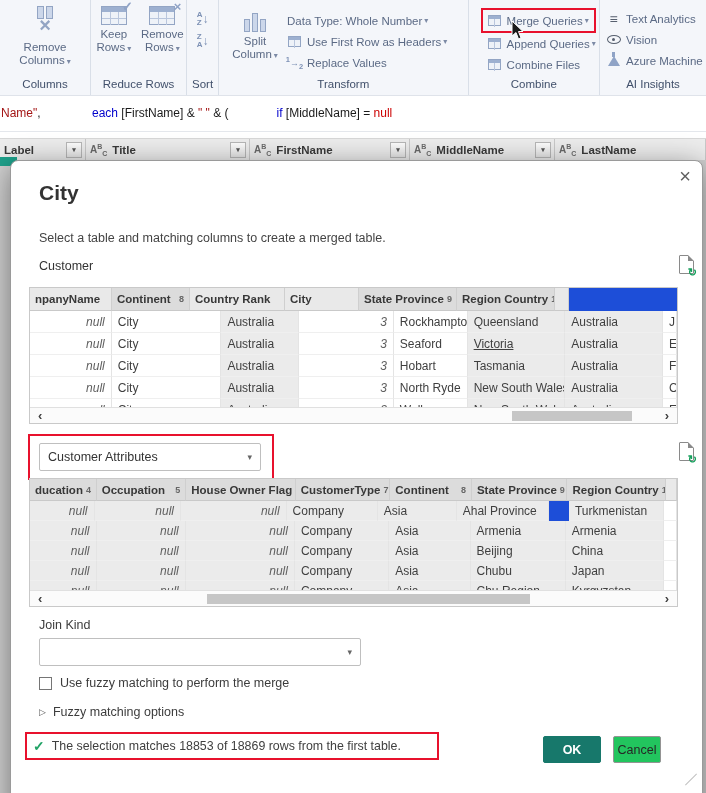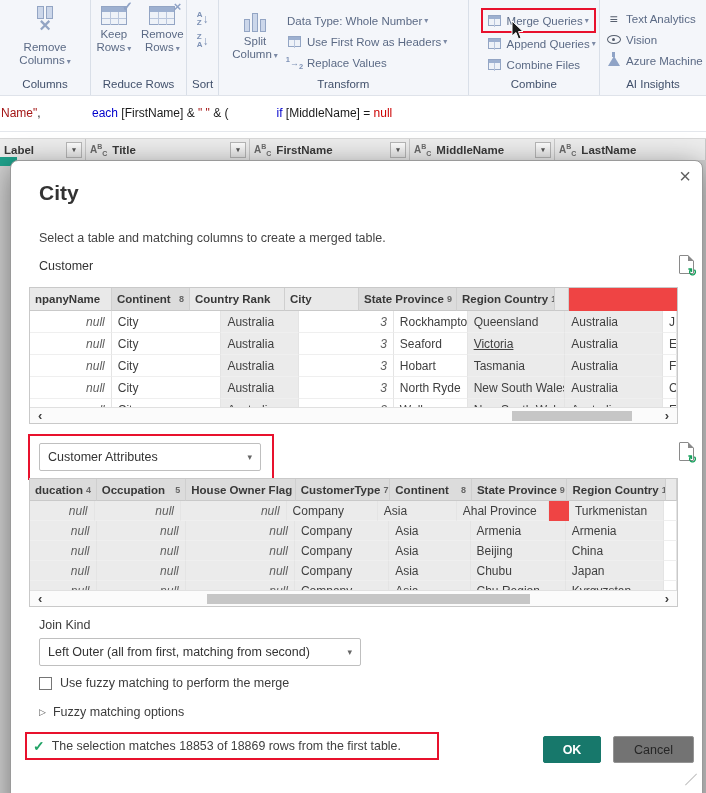--- a/index.html
+++ b/index.html
@@ -75,21 +75,21 @@
   .dclose{position:absolute;top:2px;right:4px;width:26px;height:26px;background:none;border:none;
     font-size:20px;color:#5f5f5f;line-height:24px;text-align:center;padding:0;cursor:default;}
   .dtitle{position:absolute;left:28px;top:20px;margin:0;font-size:21px;font-weight:bold;color:#333;}
   .dsub{position:absolute;left:28px;top:70px;margin:0;font-size:12.5px;color:#444;}
   .t1label{position:absolute;left:28px;top:98px;font-size:12.5px;color:#333;}
   .refresh{position:absolute;width:15px;height:19px;border:1px solid #8a8a8a;border-radius:1px;background:#fff;}
   .refresh:before{content:"";position:absolute;right:-1px;top:-1px;border-style:solid;border-width:0 6px 6px 0;border-color:#fff #fff #8a8a8a #fff;}
   .refresh .rr{position:absolute;right:-4px;bottom:-4px;font-size:11px;color:#169f5c;font-weight:bold;line-height:10px;}
   .r1{left:668px;top:94px;} .r2{left:668px;top:281px;}
 
-  .pq-table{position:absolute;left:18px;width:649px;border:1px solid #c9c9c9;background:#ef4444;}
+  .pq-table{position:absolute;left:18px;width:649px;border:1px solid #c9c9c9;background:#1d4ed8;}
   .t1{top:126px;} .t2{top:317px;}
   .hrow{display:flex;}
   .t1 .hrow .hcell{height:23px;} .t2 .hrow .hcell{height:22px;}
   .hcell{display:flex;align-items:center;padding:0 5px;border-right:1px solid #cfcfcf;border-bottom:1px solid #c9c9c9;
     background:#e9e9e9;font-size:11.5px;font-weight:bold;color:#383838;white-space:nowrap;overflow:hidden;}
   .hcell.sel{background:#dcdcdc;}
   .hnum{margin-left:auto;font-size:9px;font-weight:bold;color:#666;padding-left:3px;}
   .drow{display:flex;}
   .t1 .drow .cell{height:22px;} .t2 .drow .cell{height:20px;}
   .cell{display:flex;align-items:center;padding:0 6px;border-right:1px solid #e4e4e4;border-bottom:1px solid #efefef;
@@ -113,21 +113,21 @@
   .cbrow{position:absolute;left:28px;top:515px;display:flex;align-items:center;font-size:12.5px;color:#3c3c3c;}
   .cbox{width:13px;height:13px;border:1px solid #757575;background:#fff;margin-right:8px;}
   .exprow{position:absolute;left:28px;top:544px;display:flex;align-items:center;font-size:12.5px;color:#3c3c3c;}
   .tri{font-size:9px;color:#555;margin-right:7px;}
   .redbox-status{position:absolute;left:14px;top:571px;width:414px;height:28px;border:2px solid #e8112d;
     display:flex;align-items:center;padding:0 6px;}
   .chk{color:#21a366;font-size:14px;font-weight:bold;margin-right:7px;}
   .stattext{font-size:12.4px;color:#404040;white-space:nowrap;}
   .btn{position:absolute;top:575px;height:27px;border-radius:2px;font-size:12.5px;display:flex;align-items:center;justify-content:center;cursor:default;}
   .btn-ok{left:532px;width:58px;background:#17786b;color:#fff;font-weight:bold;border:1px solid #17786b;}
-  .btn-cancel{left:602px;width:81px;background:#737373;color:#262626;border:1px solid #949494;}
+  .btn-cancel{left:602px;width:48px;background:#22c55e;color:#262626;border:1px solid #949494;}
   .grip{position:absolute;left:672px;top:618px;width:16px;height:1px;background:#c0c0c0;transform:rotate(-45deg);}
 
   .cursor{position:absolute;left:511px;top:20px;z-index:60;}
 </style>
 </head>
 <body>
 
 <div class="screen">
 
   <div class="ribbon">
@@ -490,21 +490,20 @@
         </div>
         <div class="scrollrow">
           <span class="sarr l">‹</span>
           <span class="sthumb" style="left: 177px; width: 323px;"></span>
           <span class="sarr r">›</span>
         </div>
       </div>
 
     <div class="jklabel">Join Kind</div>
     <div class="combo cjoin">
-      <span>Left Outer (all from first, matching from second)</span>
       <span class="ccaret">▾</span>
     </div>
 
     <div class="cbrow">
       <span class="cbox"></span>
       <span>Use fuzzy matching to perform the merge</span>
     </div>
 
     <div class="exprow">
       <span class="tri">▷</span>

